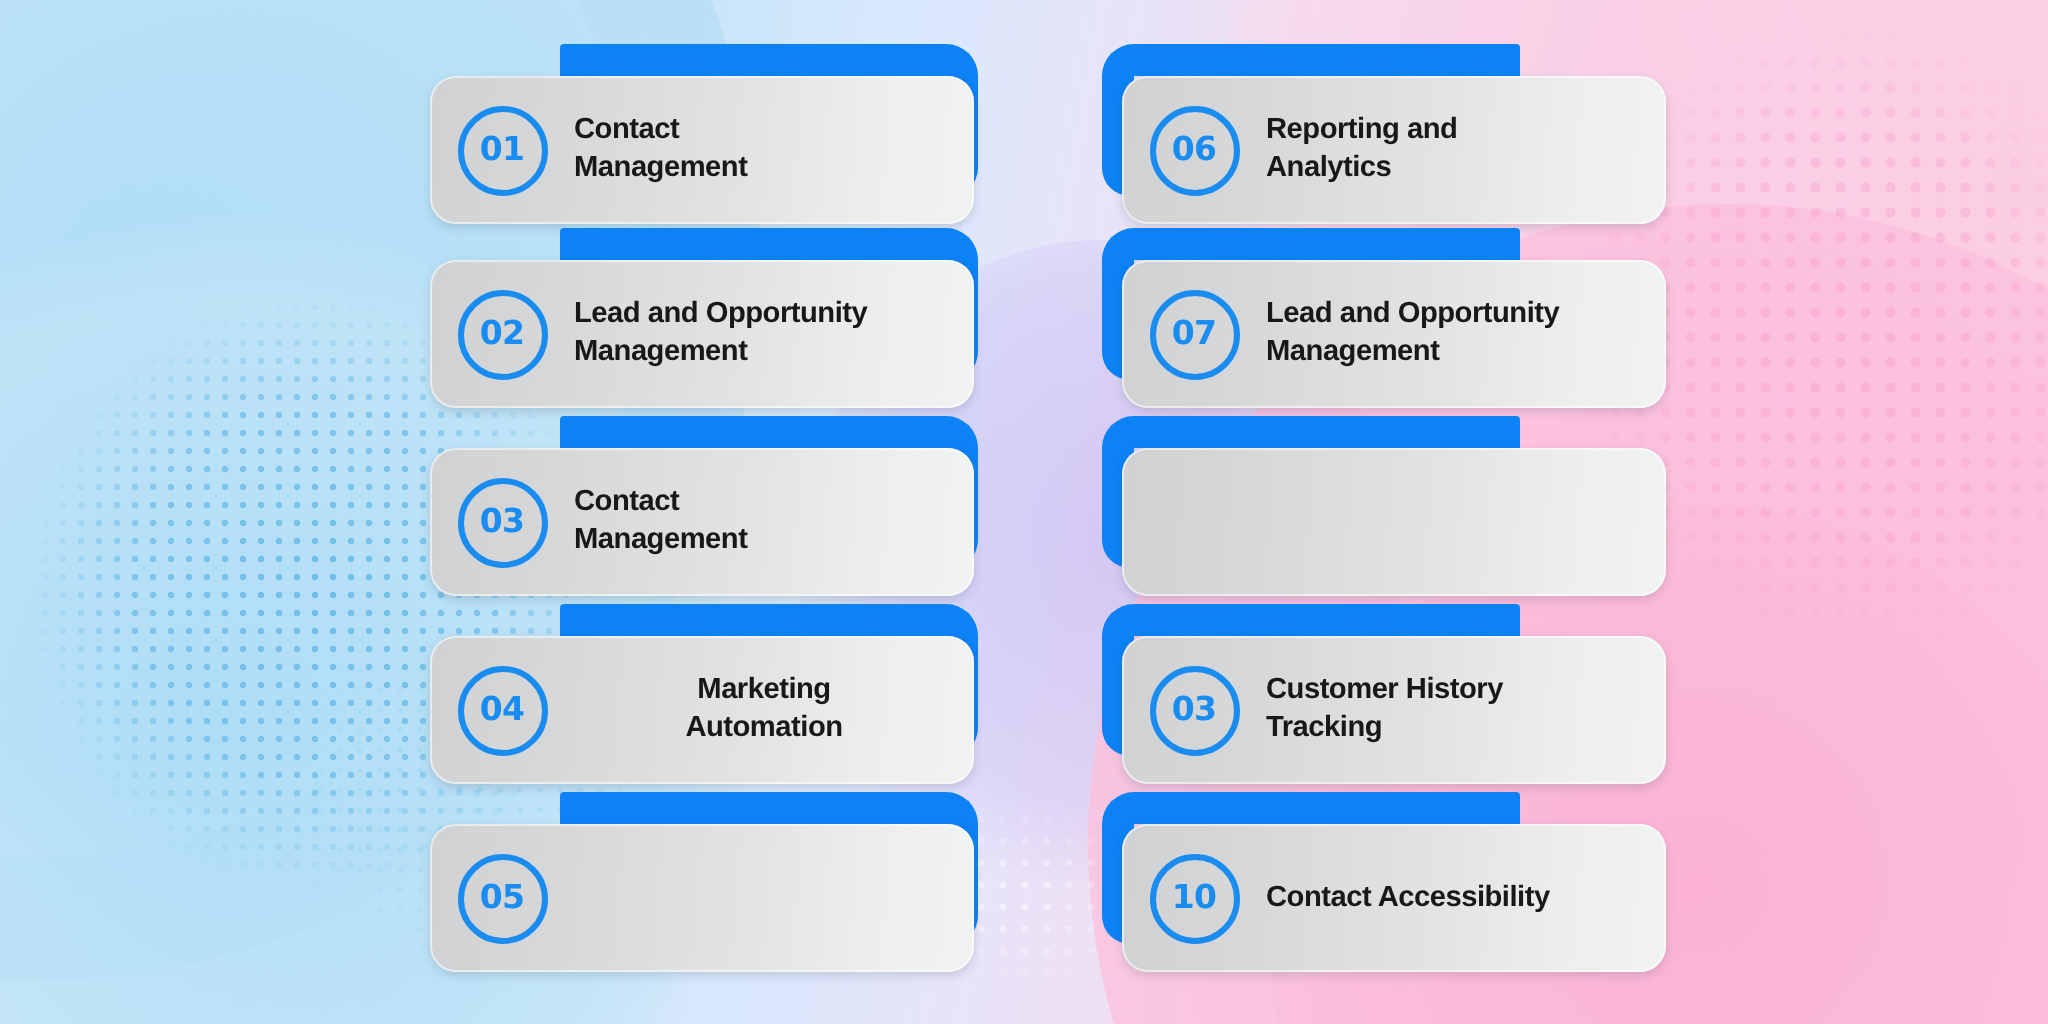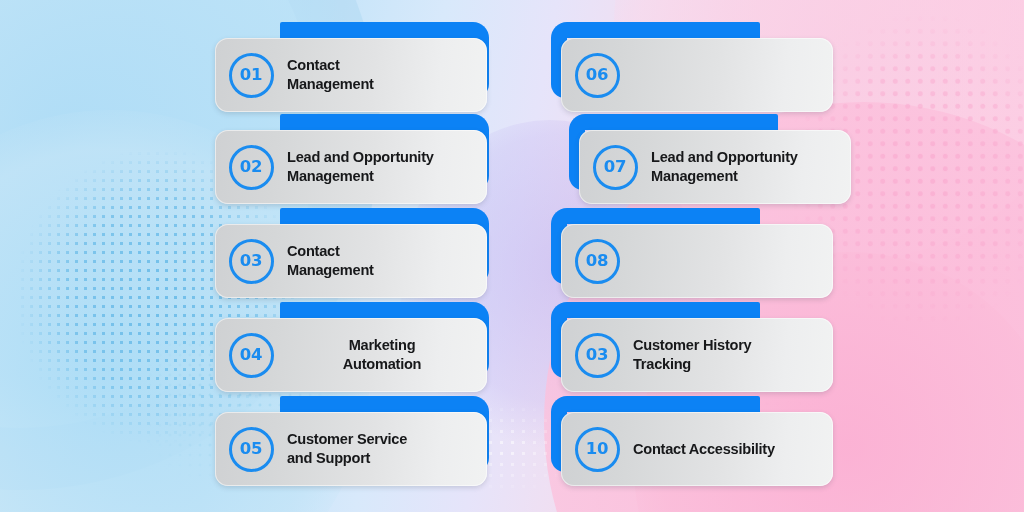--- a/index.html
+++ b/index.html
@@ -239,54 +239,49 @@
         </div>
       </div>
       <div class="item left" style="left: 207px; top: 412px; --accent: #0c82f5; --accent-circle: #1a8cf0;">
         <div class="bracket"></div>
         <div class="card">
           <div class="numwrap">
             <div class="numcircle">
               <span class="numtext">05</span>
             </div>
           </div>
-          <div class="label">Customer Service
-and Support</div>
         </div>
       </div>
       <div class="item right" style="left: 551px; top: 38px; --accent: #0c82f5; --accent-circle: #1a8cf0;">
         <div class="bracket"></div>
         <div class="card">
           <div class="numwrap">
             <div class="numcircle">
               <span class="numtext">06</span>
             </div>
           </div>
-        </div>
-      </div>
-      <div class="item right" style="left: 569px; top: 130px; --accent: #0c82f5; --accent-circle: #1a8cf0;">
+          <div class="label">Reporting and
+Analytics</div>
+        </div>
+      </div>
+      <div class="item right" style="left: 551px; top: 130px; --accent: #0c82f5; --accent-circle: #1a8cf0;">
         <div class="bracket"></div>
         <div class="card">
           <div class="numwrap">
             <div class="numcircle">
               <span class="numtext">07</span>
             </div>
           </div>
           <div class="label">Lead and Opportunity
 Management</div>
         </div>
       </div>
       <div class="item right" style="left: 551px; top: 224px; --accent: #0c82f5; --accent-circle: #1a8cf0;">
         <div class="bracket"></div>
         <div class="card">
-          <div class="numwrap">
-            <div class="numcircle">
-              <span class="numtext">08</span>
-            </div>
-          </div>
         </div>
       </div>
       <div class="item right" style="left: 551px; top: 318px; --accent: #0c82f5; --accent-circle: #1a8cf0;">
         <div class="bracket"></div>
         <div class="card">
           <div class="numwrap">
             <div class="numcircle">
               <span class="numtext">03</span>
             </div>
           </div>

